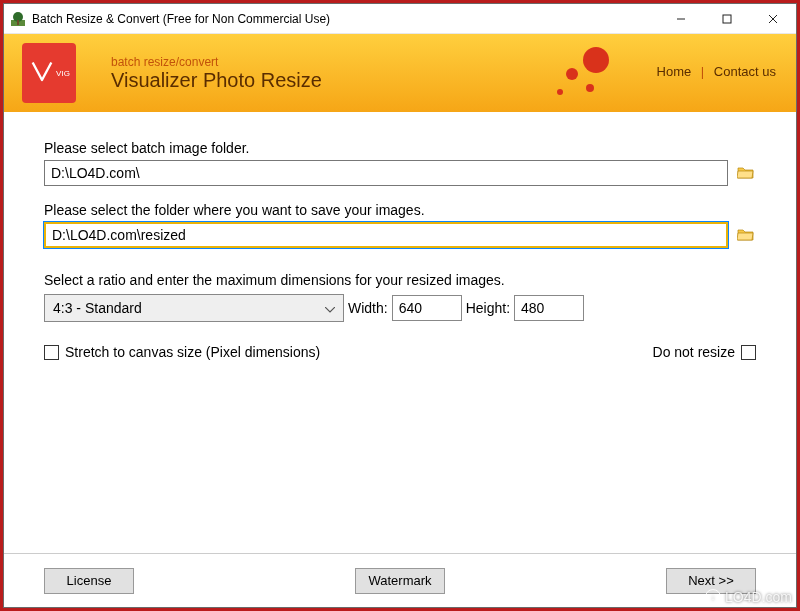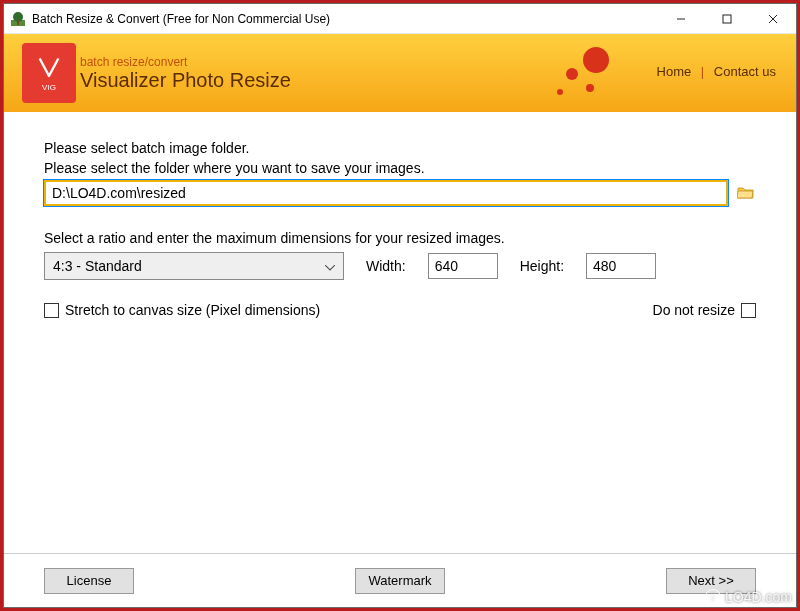--- a/index.html
+++ b/index.html
@@ -9,37 +9,37 @@
   .window { width: 794px; height: 605px; background: #fff; border: 1px solid #6a6a6a; display: flex; flex-direction: column; }
 
   .titlebar { height: 30px; display: flex; align-items: center; justify-content: space-between; background: #fff; border-bottom: 1px solid #e8e8e8; }
   .title-left { display: flex; align-items: center; gap: 6px; padding-left: 6px; }
   .title-icon { width: 16px; height: 16px; }
   .title-text { font-size: 12px; color: #000; }
   .win-controls { display: flex; }
   .win-btn { width: 46px; height: 30px; display: flex; align-items: center; justify-content: center; color: #222; }
 
   .banner { height: 78px; background: linear-gradient(#ffcf3e, #f6a616); display: flex; align-items: center; padding: 0 18px; position: relative; }
-  .logo-box { width: 54px; height: 60px; background: #e53a2f; border-radius: 4px; display: flex; flex-direction: column; align-items: center; justify-content: center; color: #fff; font-size: 8px; margin-right: 4px; }
+  .logo-box { width: 54px; height: 60px; background: #e53a2f; border-radius: 4px; display: flex; align-items: center; justify-content: center; color: #fff; font-size: 8px; margin-right: 35px; }
   .logo-box svg { width: 28px; height: 28px; }
   .banner-text .sub { color: #c2520a; font-size: 12px; }
   .banner-text .main { color: #5a2d00; font-size: 20px; font-weight: 400; }
   .banner-dots { position: absolute; right: 180px; top: 8px; }
   .banner-links { position: absolute; right: 20px; top: 30px; font-size: 13px; color: #5a2d00; }
   .banner-links span { cursor: pointer; }
   .bsep { color: #c2520a; margin: 0 6px; }
 
   .content { flex: 1; padding: 28px 40px 10px 40px; color: #000; }
   .lbl { font-size: 14px; margin-bottom: 4px; }
   .input-line { display: flex; align-items: center; gap: 8px; margin-bottom: 16px; }
   .path-input { flex: 1; height: 26px; border: 1px solid #777; font-size: 14px; padding: 2px 6px; font-family: inherit; }
   .path-input.focused { border: 2px solid #eab308; outline: 1px solid #0a84ff; }
   .folder-btn { width: 20px; height: 20px; display: flex; align-items: center; justify-content: center; cursor: pointer; }
 
-  .ratio-row { display: flex; align-items: center; gap: 22px; margin-top: 6px; margin-bottom: 22px; }
+  .ratio-row { display: flex; align-items: center; gap: 4px; margin-top: 6px; margin-bottom: 22px; }
   .select { width: 300px; height: 28px; border: 1px solid #888; background: #efefef; display: flex; align-items: center; justify-content: space-between; padding: 0 8px; font-size: 14px; cursor: pointer; }
   .select .chev { color: #444; }
   .dim-lbl { font-size: 14px; }
   .dim-input { width: 70px; height: 26px; border: 1px solid #888; font-size: 14px; padding: 2px 6px; font-family: inherit; }
 
   .check-row { display: flex; align-items: center; justify-content: space-between; font-size: 14px; margin-bottom: 16px; }
   .chk-wrap { display: flex; align-items: center; gap: 6px; }
   .chk { width: 15px; height: 15px; border: 1px solid #333; background: #fff; cursor: pointer; }
 
   .footer { height: 54px; border-top: 1px solid #ccc; display: flex; align-items: center; justify-content: space-between; padding: 0 40px; }
@@ -108,20 +108,29 @@
       <div class="banner-links">
         <span>Home</span>
         <span class="bsep">|</span>
         <span>Contact us</span>
       </div>
     </div>
 
     <div class="content">
 
       <div class="lbl">Please select batch image folder.</div>
+      <div class="input-line">
+        <input class="path-input" value="D:\LO4D.com\" style="">
+        <div class="folder-btn">
+          <svg width="18" height="16">
+              <path d="M1 3 h5 l2 2 h8 v8 h-15 z" fill="#f7c94b" stroke="#b8860b" stroke-width="0.7"></path>
+              <path d="M1 6 h15 l-1 7 h-15 z" fill="#ffe08a" stroke="#b8860b" stroke-width="0.7"></path>
+            </svg>
+        </div>
+      </div>
 
       <div class="lbl">Please select the folder where you want to save your images.</div>
       <div class="input-line">
         <input class="path-input focused" value="D:\LO4D.com\resized" style="">
         <div class="folder-btn">
           <svg width="18" height="16">
               <path d="M1 3 h5 l2 2 h8 v8 h-15 z" fill="#f7c94b" stroke="#b8860b" stroke-width="0.7"></path>
               <path d="M1 6 h15 l-1 7 h-15 z" fill="#ffe08a" stroke="#b8860b" stroke-width="0.7"></path>
             </svg>
         </div>

